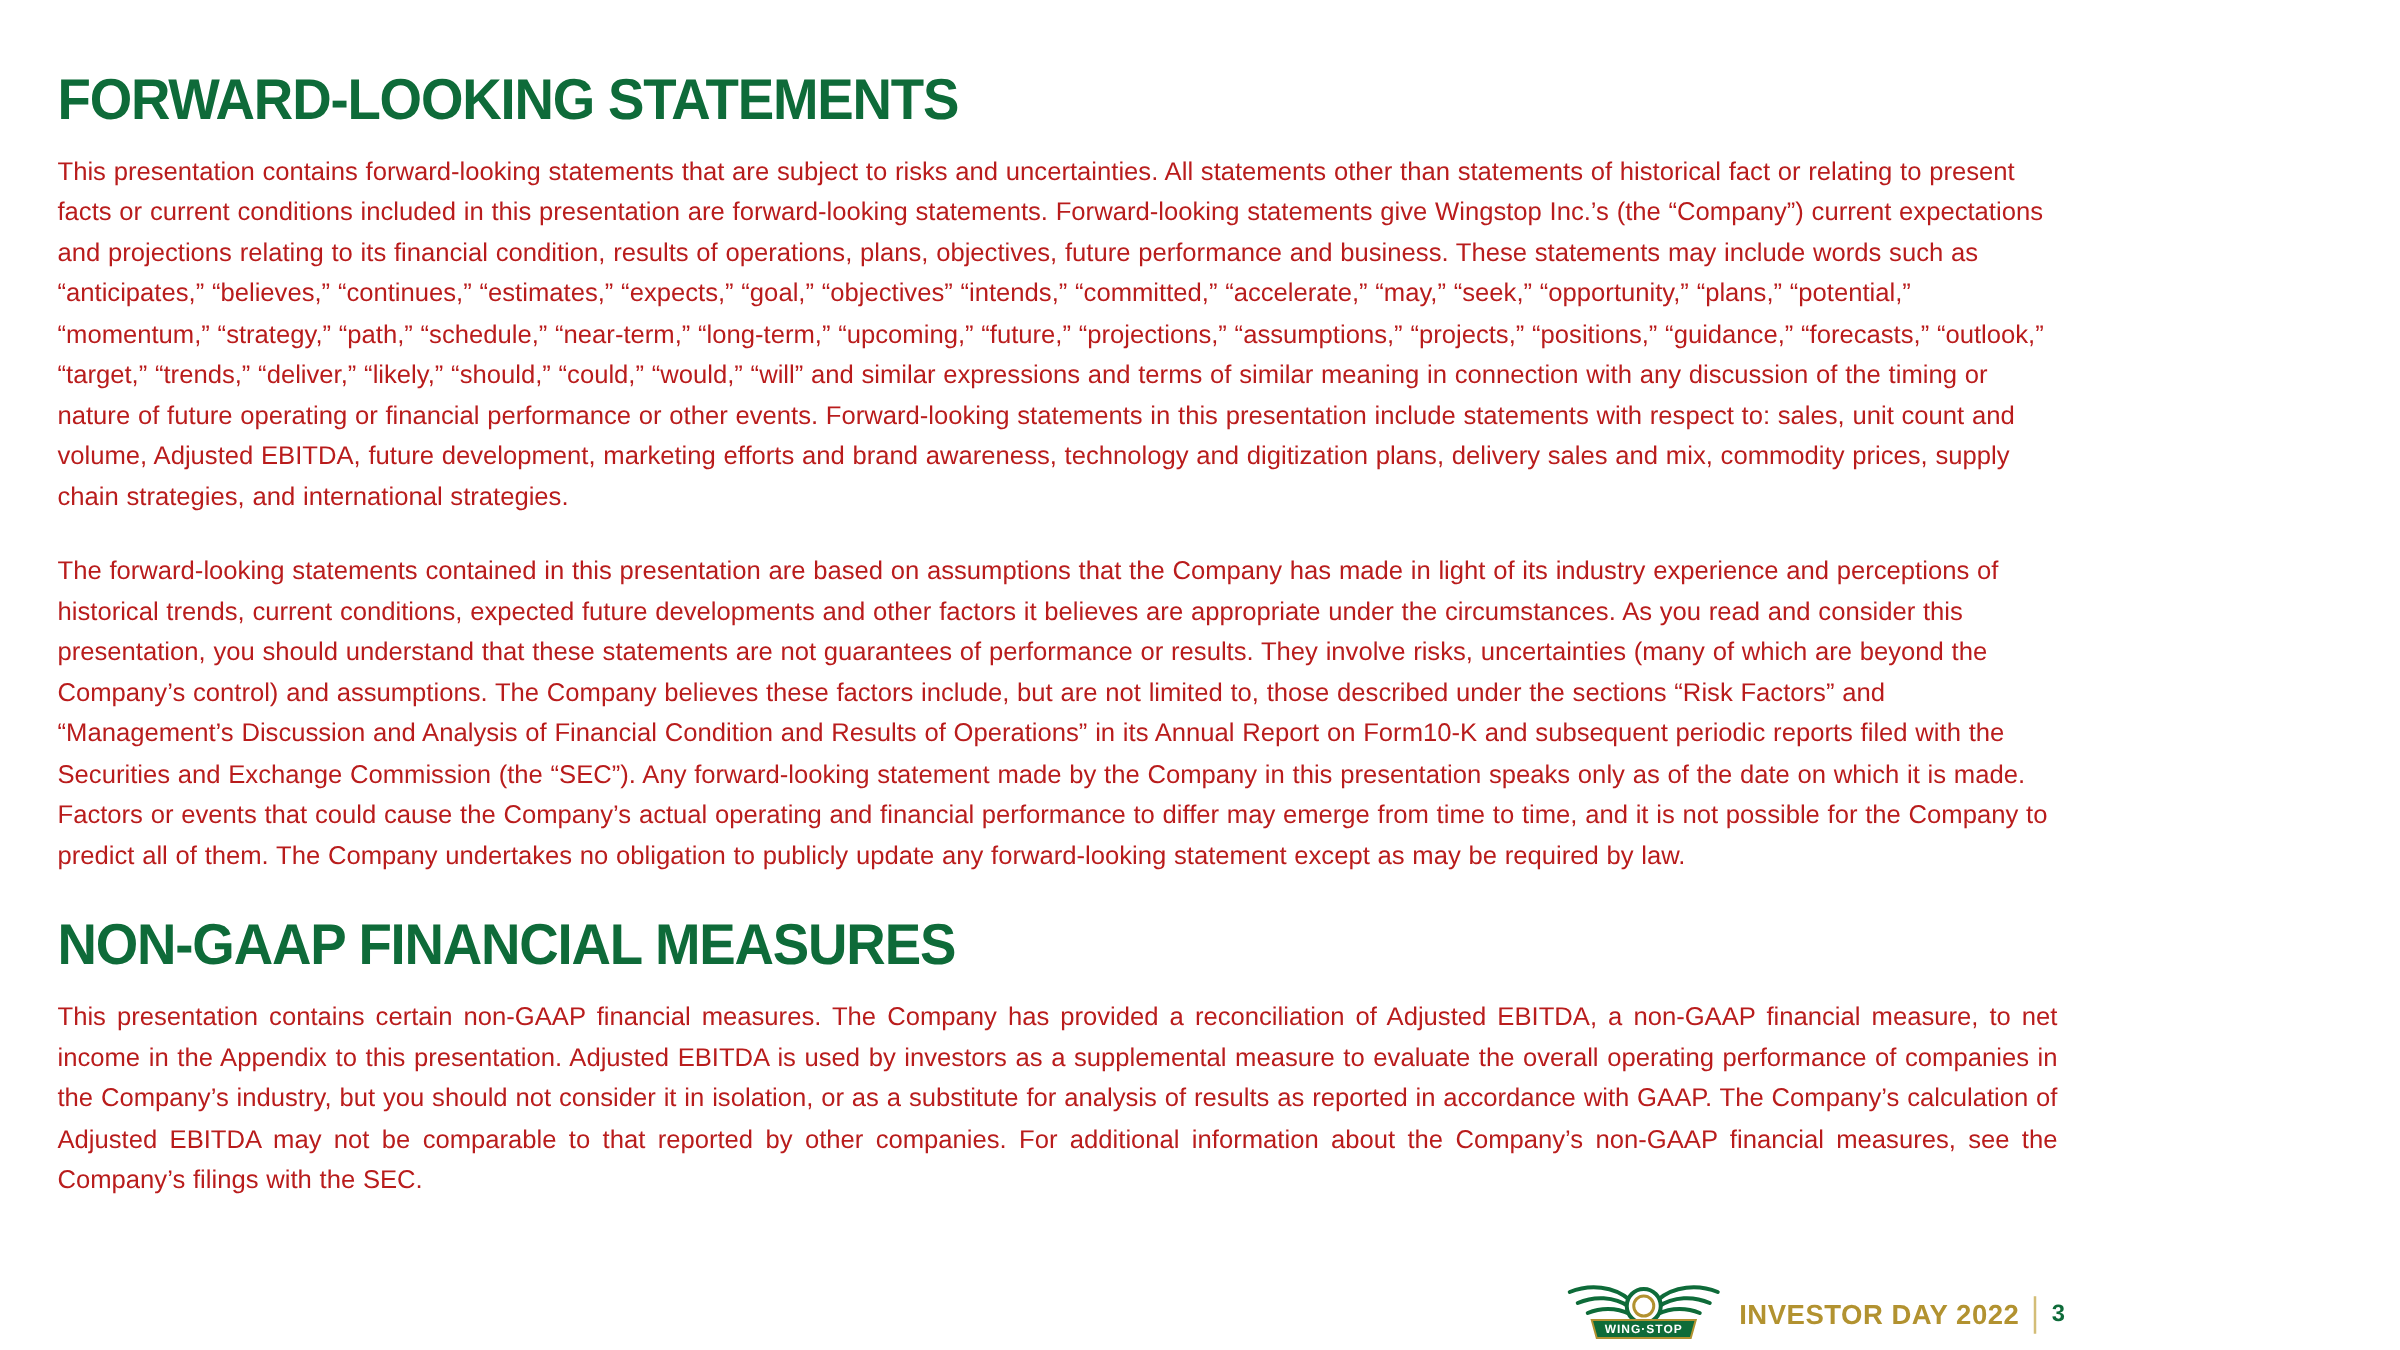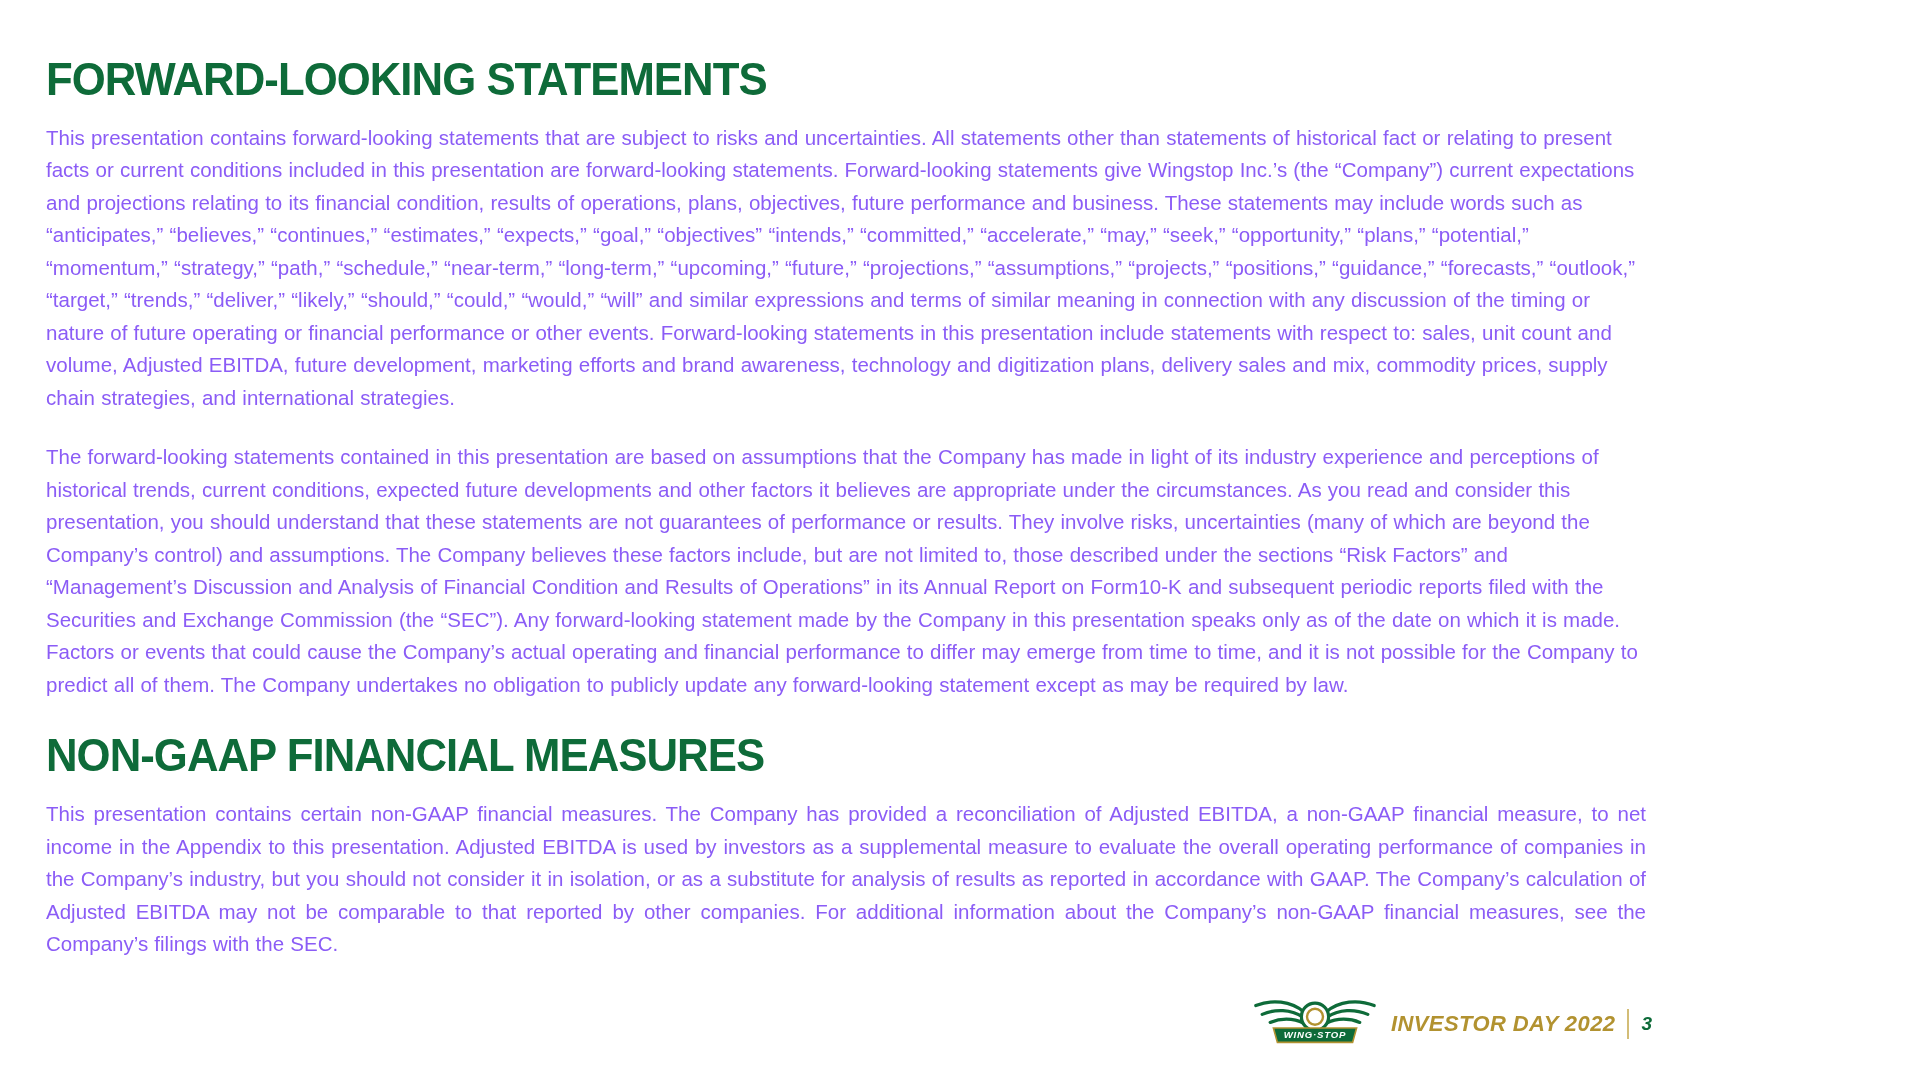--- a/index.html
+++ b/index.html
@@ -25,37 +25,36 @@
     letter-spacing: -1px;
     margin: 0 0 16px 0;
     transform: scaleX(0.95);
     transform-origin: left center;
     white-space: nowrap;
   }
   section.second h1.section-heading {
     margin-top: 20px;
   }
   p.body-par {
-    color: #8b5cf6;
+    color: #b91c1c;
     font-size: 20.5px;
     line-height: 1.585;
     margin: 0 0 27px 0;
     word-spacing: 0.5px;
   }
   p.justify {
     text-align: justify;
   }
   .footer {
     position: absolute;
     right: 38px;
-    bottom: 28px;
+    bottom: 0;
     display: flex;
     align-items: center;
     gap: 12px;
-    font-style: italic;
   }
   .event-label {
     color: #b29230;
     font-weight: bold;
     font-size: 22px;
     letter-spacing: 0.4px;
     white-space: nowrap;
     text-align: center;
   }
   .footer-divider {

